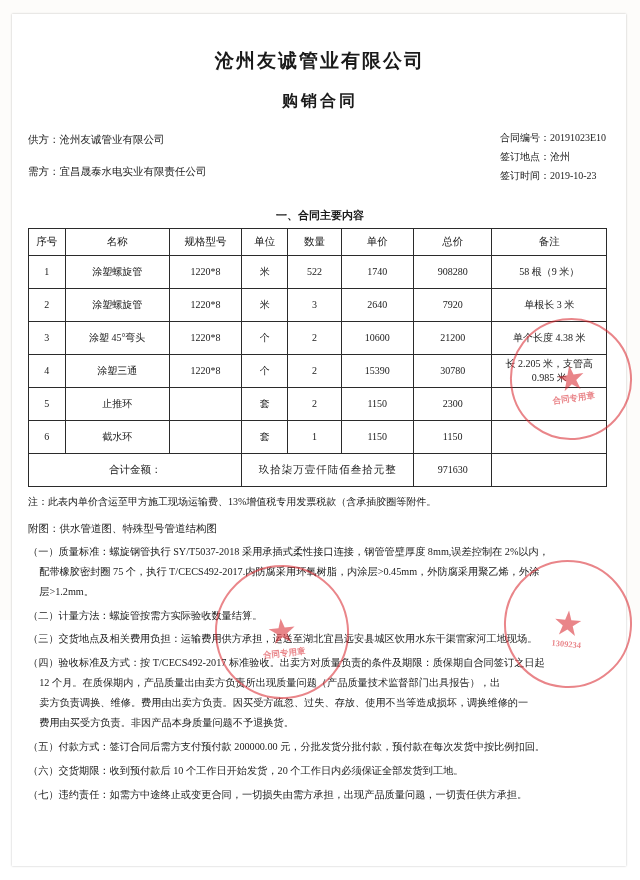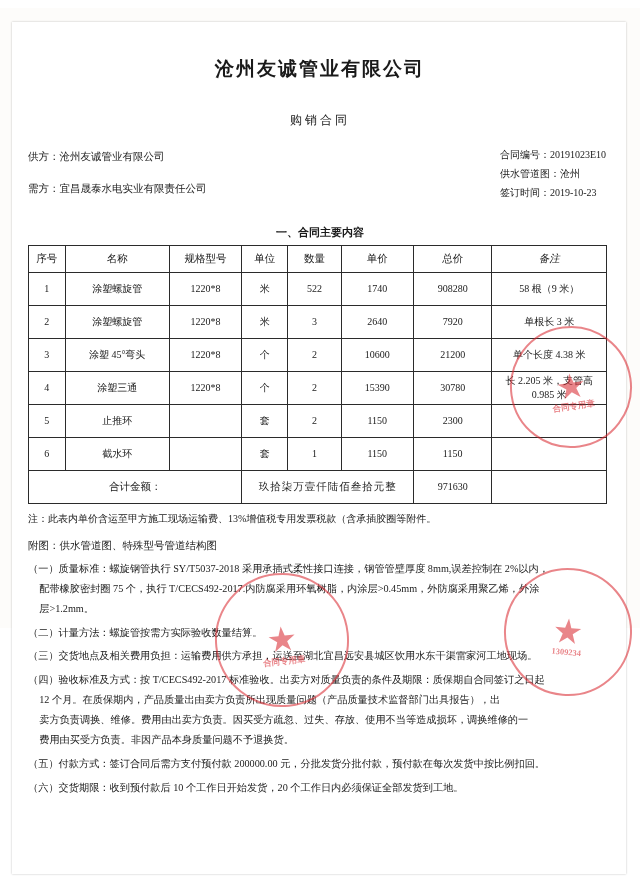--- a/index.html
+++ b/index.html
@@ -10,21 +10,21 @@
   body {
     width: 640px;
     height: 880px;
     font-family: "Liberation Serif", "DejaVu Serif", serif;
     color: #1a1a1a;
     position: relative;
     overflow: hidden;
   }
   .page {
     position: absolute;
-    left: 0; top: 8px;
+    left: 0; top: 0;
     width: 640px;
     height: 620px;
     background: #fdfcfa;
   }
   .paper-edge {
     position: absolute;
     left: 12px; top: 14px;
     width: 614px; height: 852px;
     background: #ffffff;
     box-shadow: 0 0 2px rgba(0,0,0,0.25);
@@ -37,24 +37,24 @@
   }
   .company-title {
     text-align: center;
     font-size: 19px;
     font-weight: bold;
     letter-spacing: 2px;
     margin-top: 18px;
   }
   .doc-title {
     text-align: center;
-    font-size: 12px;
-    font-weight: normal;
+    font-size: 16px;
+    font-weight: bold;
     letter-spacing: 3px;
-    margin-top: 30px;
+    margin-top: 17px;
   }
   .parties {
     margin-top: 18px;
     position: relative;
     font-size: 10.5px;
     line-height: 1.9;
   }
   .party-line {
     display: block;
   }
@@ -91,21 +91,21 @@
     height: 24px;
     font-size: 10.5px;
   }
   .col-seq { width: 34px; }
   .col-name { width: 108px; }
   .col-spec { width: 72px; }
   .col-unit { width: 44px; }
   .col-qty { width: 52px; }
   .col-price { width: 72px; }
   .col-total { width: 78px; }
-  .col-remark { width: 119px; font-style: italic; }
+  .col-remark { width: 119px; }
   .sum-label { font-size: 10.5px; }
   .sum-text { font-size: 10.5px; letter-spacing: 1px; }
   .note {
     margin-top: 7px;
     font-size: 10px;
     line-height: 1.6;
   }
   .attach {
     margin-top: 12px;
     font-size: 10.5px;
@@ -198,21 +198,21 @@
         <span>供方：</span><span>沧州友诚管业有限公司</span>
       </span>
       <span class="party-line" style="display:block;margin-top:12px;">
         <span>需方：</span><span>宜昌晟泰水电实业有限责任公司</span>
       </span>
       <div class="meta">
         <div>
           <span>合同编号：</span><span>20191023E10</span>
         </div>
         <div>
-          <span>供水管道图：</span><span>沧州</span>
+          <span>签订地点：</span><span>沧州</span>
         </div>
         <div>
           <span>签订时间：</span><span>2019-10-23</span>
         </div>
       </div>
     </div>
 
     <div class="section-head">一、合同主要内容</div>
 
     <table class="maintable">
@@ -327,20 +327,23 @@
       </div>
 
       <div class="clause">
         <span>（五）付款方式：</span><span>签订合同后需方支付预付款 200000.00 元，分批发货分批付款，预付款在每次发货中按比例扣回。</span>
       </div>
 
       <div class="clause">
         <span>（六）交货期限：</span><span>收到预付款后 10 个工作日开始发货，20 个工作日内必须保证全部发货到工地。</span>
       </div>
 
+      <div class="clause">
+        <span>（七）违约责任：</span><span>如需方中途终止或变更合同，一切损失由需方承担，出现产品质量问题，一切责任供方承担。</span>
+      </div>
 
     </div>
   </div>
 
   <div class="stamp stamp-red-1">
     <div class="star">
         <i>★</i>
       </div>
     <div class="stamp-center-line">合同专用章</div>
   </div>

